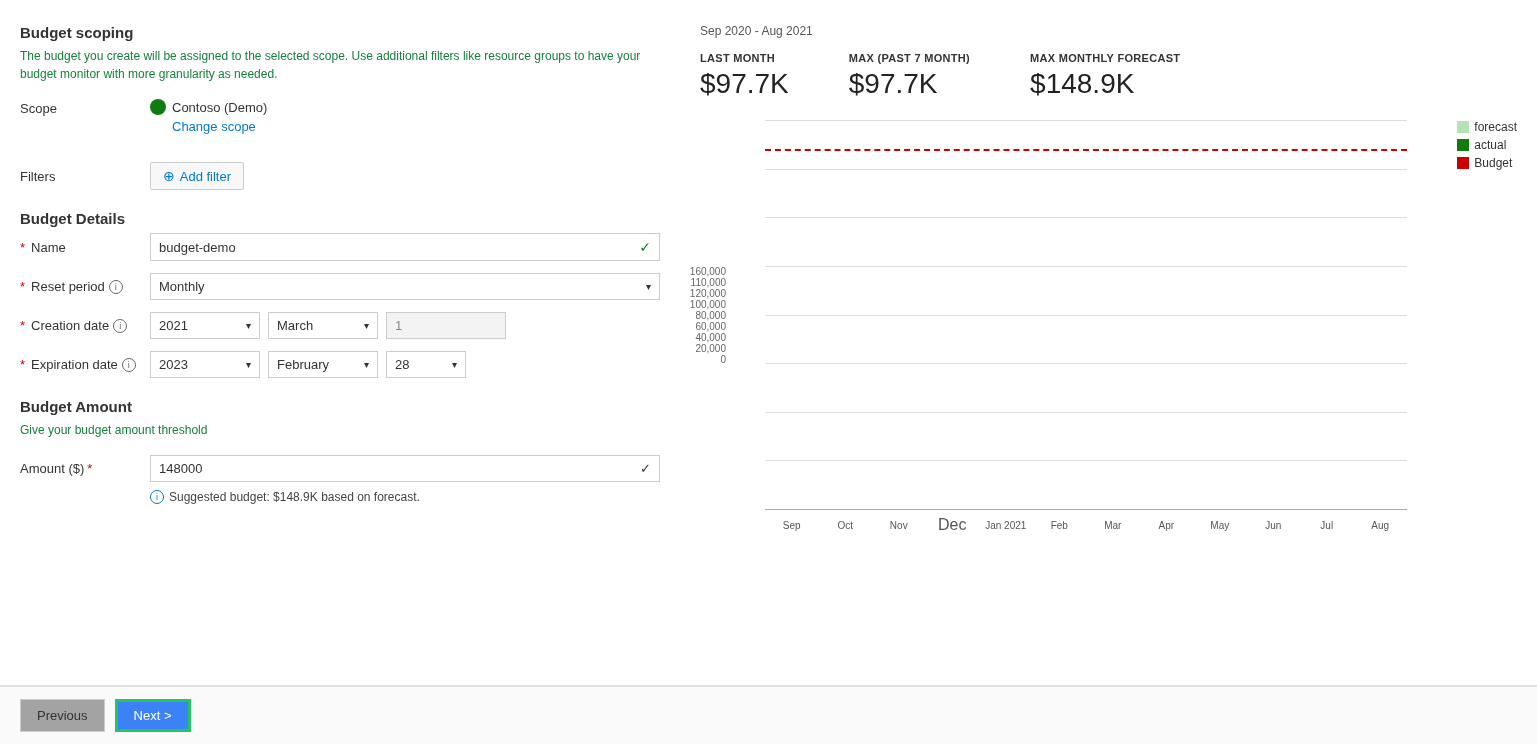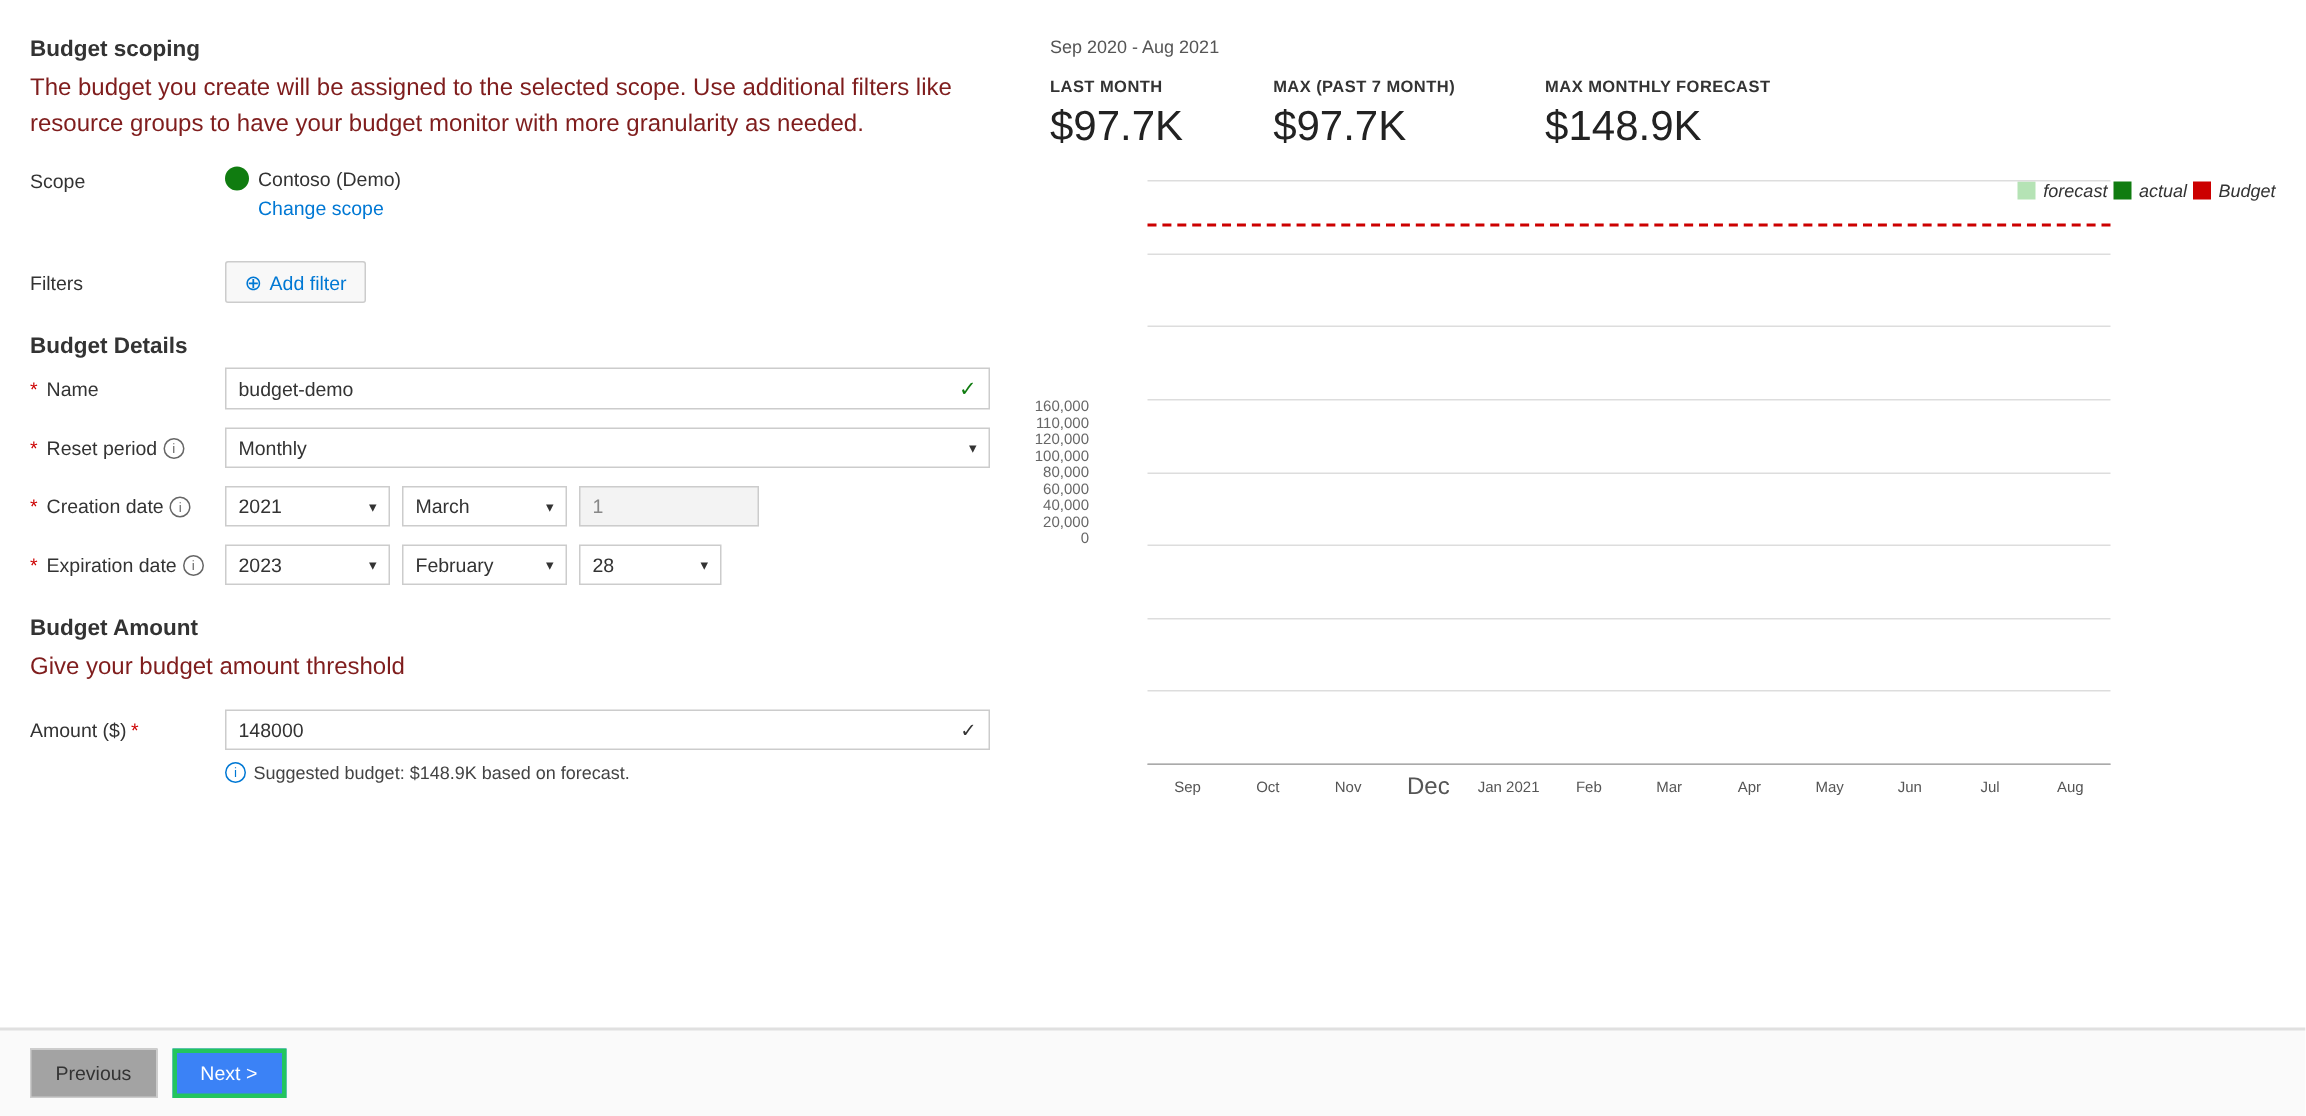--- a/index.html
+++ b/index.html
@@ -3,21 +3,21 @@
   <meta charset="utf-8">
   <style>
     * { box-sizing: border-box; margin: 0; padding: 0; }
     body { font-family: 'Segoe UI', Arial, sans-serif; font-size: 13px; color: #333; background: #fff; display: flex; flex-direction: column; min-height: 744px; }
 
     .main-content { display: flex; flex: 1; padding: 24px 20px 20px 20px; gap: 40px; }
 
     
     .left-panel { width: 640px; flex-shrink: 0; }
     .section-title { font-size: 15px; font-weight: 700; margin-bottom: 6px; }
-    .section-desc { font-size: 16px; color: #7f1d1d; margin-bottom: 16px; line-height: 1.5; }
+    .section-desc { font-size: 12px; color: #15803d; margin-bottom: 16px; line-height: 1.5; }
 
     .field-row { display: flex; align-items: center; margin-bottom: 12px; }
     .field-label { width: 130px; font-size: 13px; color: #333; flex-shrink: 0; display: flex; align-items: center; gap: 4px; }
     .field-label .required { color: #c00; margin-right: 2px; }
     .info-icon { display: inline-flex; align-items: center; justify-content: center; width: 14px; height: 14px; border-radius: 50%; border: 1px solid #666; color: #666; font-size: 9px; cursor: pointer; }
 
     .field-value { flex: 1; }
     .scope-icon { width: 16px; height: 16px; border-radius: 50%; background: #107c10; margin-right: 6px; flex-shrink: 0; }
     .scope-name { font-size: 13px; }
     .change-scope-link { color: #0078d4; font-size: 13px; cursor: pointer; text-decoration: none; display: block; margin-left: 22px; margin-bottom: 14px; }
@@ -51,21 +51,21 @@
     .right-panel { flex: 1; min-width: 0; }
     .chart-header-title { font-size: 13px; font-weight: 700; margin-bottom: 2px; }
     .chart-date-range { font-size: 12px; color: #555; margin-bottom: 14px; }
 
     .stats-row { display: flex; gap: 60px; margin-bottom: 20px; }
     .stat-item { }
     .stat-label { font-size: 11px; font-weight: 600; color: #333; text-transform: uppercase; letter-spacing: 0.3px; margin-bottom: 4px; }
     .stat-value { font-size: 28px; font-weight: 300; color: #222; }
 
     .chart-container { position: relative; width: 100%; height: 420px; }
-    .chart-legend { position: absolute; top: 0; right: 0; display: flex; flex-direction: row; gap: 4px; font-size: 12px; font-style: italic; }
+    .chart-legend { position: absolute; top: 0; right: 0; display: flex; flex-direction: column; gap: 4px; font-size: 12px; }
     .legend-item { display: flex; align-items: center; gap: 5px; }
     .legend-swatch { width: 12px; height: 12px; }
     .legend-swatch.forecast { background: #b5e3b5; }
     .legend-swatch.actual { background: #107c10; }
     .legend-swatch.budget { background: #c00; }
 
     .chart-area { position: absolute; top: 0; left: 30px; right: 110px; bottom: 30px; border-bottom: 1px solid #ccc; }
     .y-axis { position: absolute; top: 0; left: 0; bottom: 30px; width: 30px; display: flex; flex-direction: column; justify-content: center; align-items: flex-end; padding-right: 4px; font-size: 10px; color: #666; }
     .bar-group { flex: 1; display: flex; align-items: flex-end; justify-content: center; }
 
@@ -174,21 +174,21 @@
         </div>
         <div class="field-value select-group">
           <div class="select-box year-select">
             <span>2023</span>
             <span class="chevron">▾</span>
           </div>
           <div class="select-box month-select">
             <span>February</span>
             <span class="chevron">▾</span>
           </div>
-          <div class="select-box" style="width:95px;">
+          <div class="select-box" style="width:80px;">
             <span>28</span>
             <span class="chevron">▾</span>
           </div>
         </div>
       </div>
     </div>
 
     <div class="budget-amount-section">
       <div class="section-title">Budget Amount</div>
       <div class="section-desc">Give your budget amount threshold</div>

